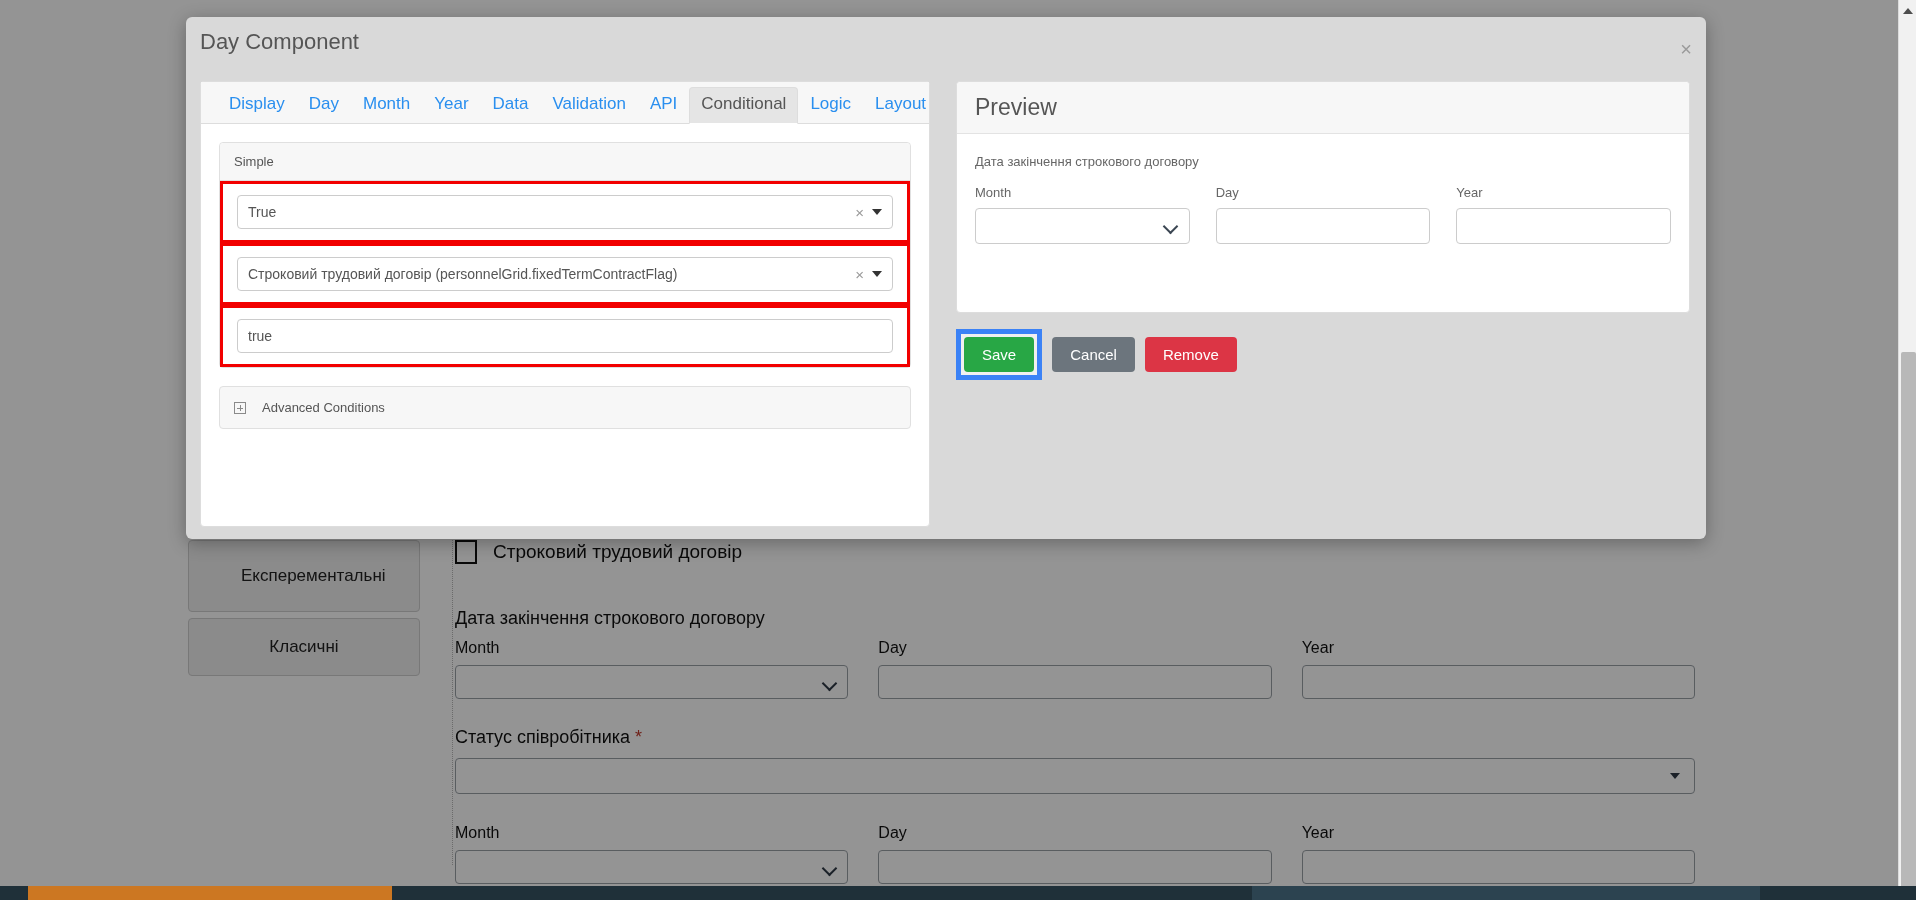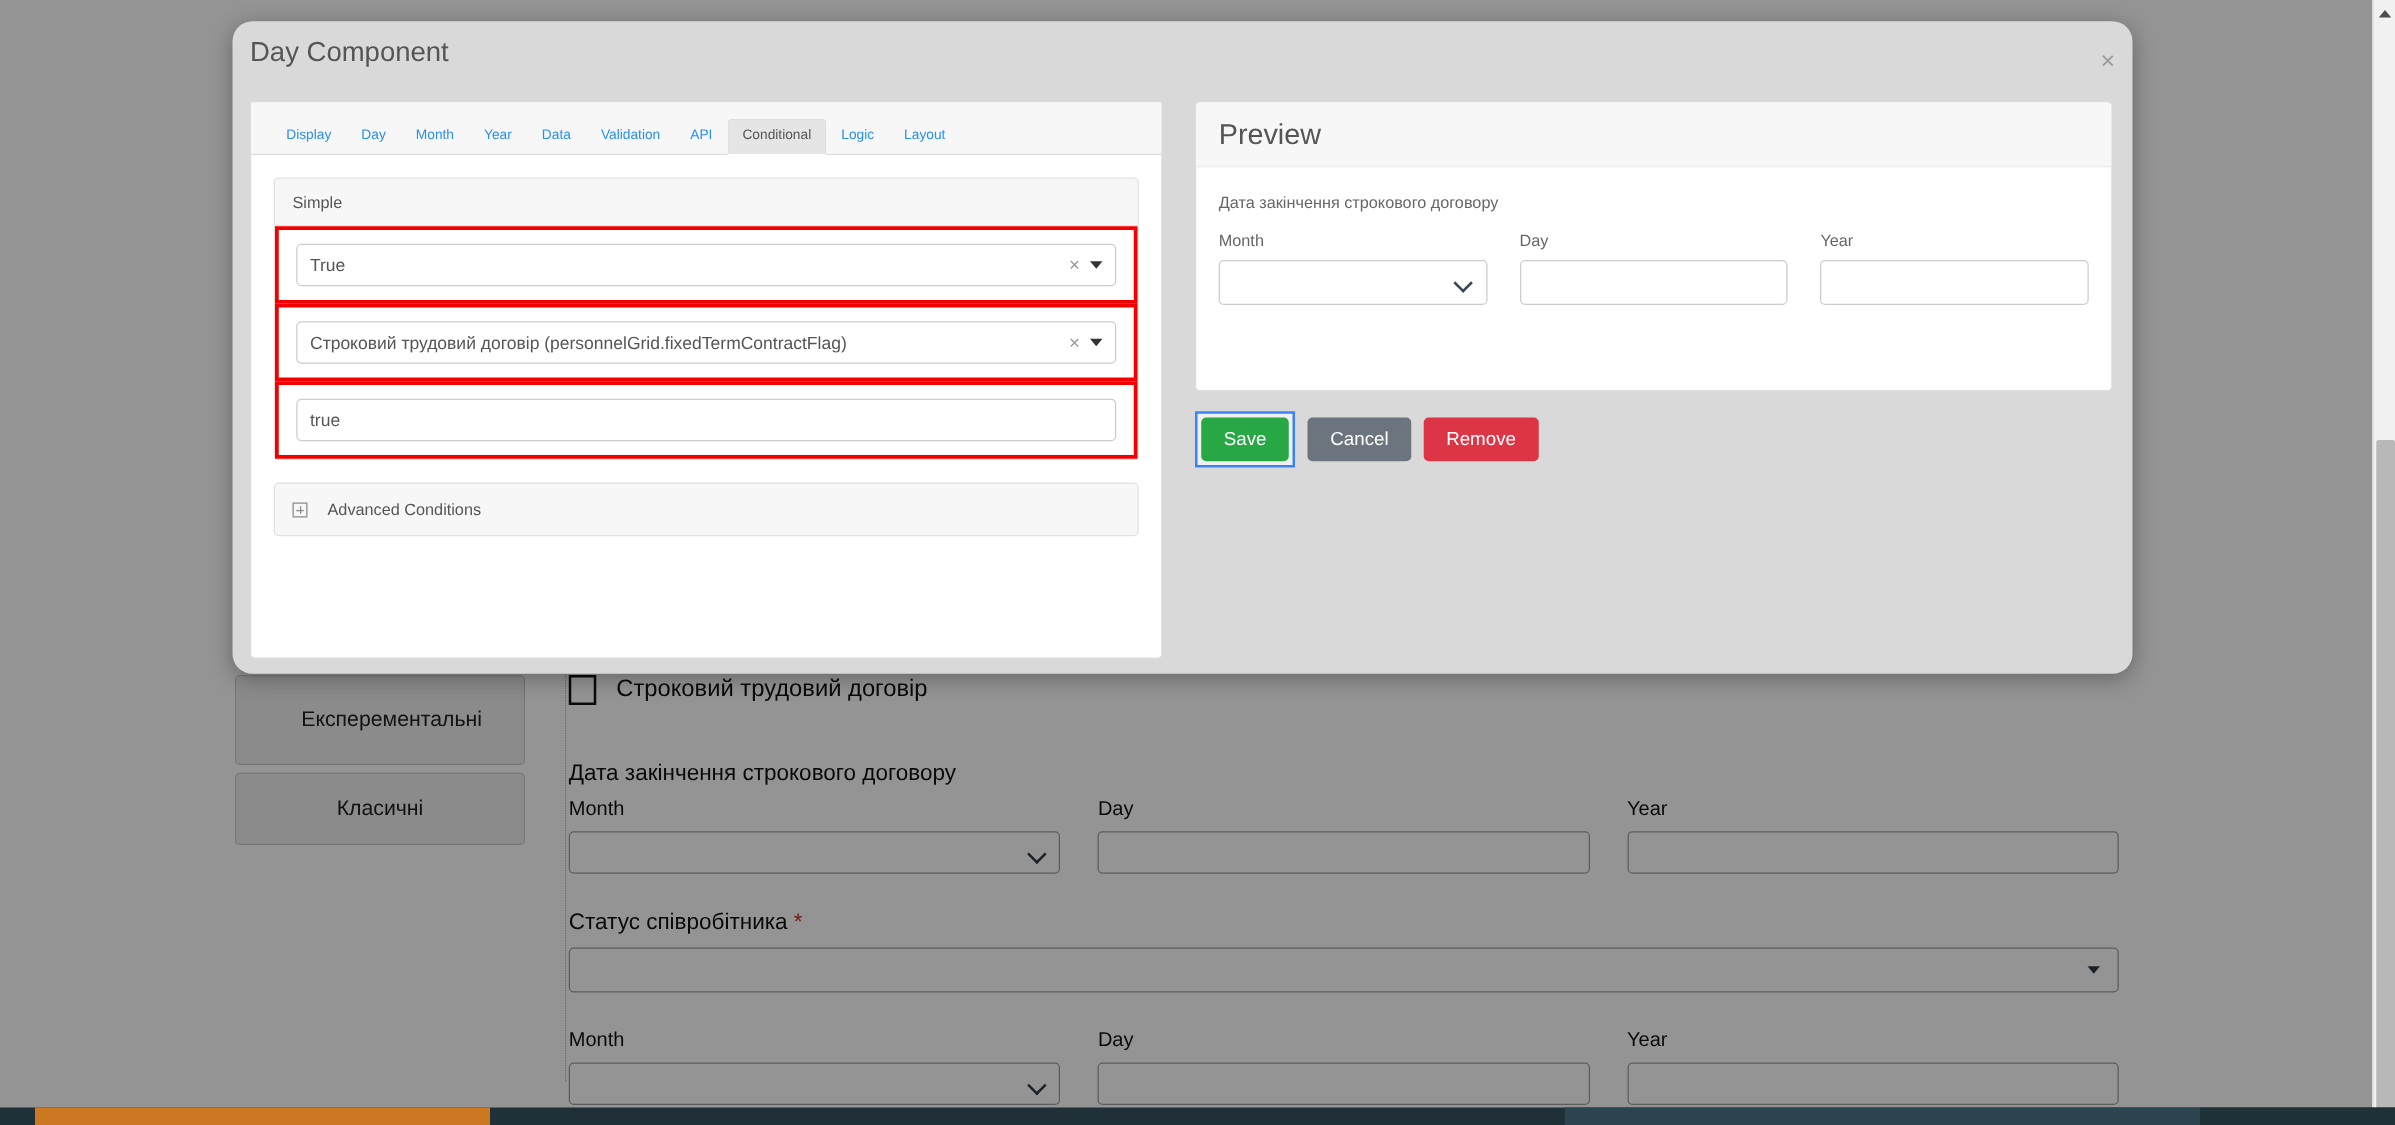--- a/index.html
+++ b/index.html
@@ -74,21 +74,21 @@
   
   .scrollbar { position: absolute; right: 0; top: 0; width: 18px; height: 888px; background: #f1f1f1; border-left: 1px solid #dcdcdc; }
   .sb-arrow { position: absolute; left: 0; width: 18px; height: 18px; display: flex; align-items: center; justify-content: center; }
   .sb-arrow.up { top: 2px; }
   .sb-arrow.up i { width: 0; height: 0; border-left: 5px solid transparent; border-right: 5px solid transparent; border-bottom: 6px solid #4d4d4d; display: block; }
   .sb-thumb { position: absolute; left: 2px; top: 352px; width: 15px; height: 540px; background: #b8b8b8; border-radius: 2px; }
 
   
   .modal {
     position: absolute; left: 186px; top: 17px; width: 1520px; height: 522px;
-    background: #d9d9d9; border-radius: 16px;
+    background: #d9d9d9; border-radius: 6px;
     box-shadow: 0 4px 18px rgba(0,0,0,0.30);
   }
   .modal-header { position: relative; height: 44px; }
   .modal-title {
     position: absolute; left: 14px; top: 12px;
     font-size: 22px; color: #555; font-weight: 400;
   }
   .help-link {
     position: absolute; right: 56px; top: 36px;
     font-size: 13px; color: #1a8cff; text-decoration: none;
@@ -108,21 +108,21 @@
   
   .settings-panel {
     position: absolute; left: 14px; top: 20px; width: 730px; height: 446px;
     background: #ffffff; border: 1px solid #ddd; border-radius: 4px;
   }
   .tabbar {
     height: 42px; background: #f7f7f7; border-bottom: 1px solid #ddd;
     display: flex; align-items: flex-end; padding: 0 16px; position: relative;
   }
   .tab {
-    font-size: 11px; color: #2a8fef; padding: 6px 11px 9px 11px;
+    font-size: 17px; color: #2a8fef; padding: 6px 11px 9px 11px;
     cursor: pointer; position: relative; top: 1px; border: 1px solid transparent;
     border-radius: 4px 4px 0 0; white-space: nowrap;
   }
   .tab.active {
     background: #e5e5e5; color: #555; border-color: #ddd; border-bottom-color: #ffffff;
   }
 
   .panel-inner { padding: 18px; }
   .simple-card { border: 1px solid #e0e0e0; border-radius: 4px; background: #fff; }
   .simple-head {
@@ -183,21 +183,21 @@
     width: 9px; height: 9px; border-right: 2px solid #3b4653; border-bottom: 2px solid #3b4653;
     transform: rotate(45deg);
   }
 
   
   .actions { position: absolute; left: 770px; top: 268px; display: flex; align-items: center; gap: 10px; }
   .btn { border: none; border-radius: 4px; color: #fff; font-size: 15px; padding: 9px 18px; cursor: pointer; font-family: "Liberation Sans", sans-serif; }
   .btn-save { background: #28a745; }
   .btn-cancel { background: #6c757d; }
   .btn-remove { background: #dc3545; }
-  .save-wrap { border: 2px solid #3b82f6; padding: 3px; display: inline-block; background: #f0f0f0; }
+  .save-wrap { border: 5px solid #3b82f6; padding: 3px; display: inline-block; background: #f0f0f0; }
 </style>
 </head>
 <body>
 
 <div id="root">
 
   <div class="bg-page">
 
     <div class="bg-sidebar">
       <div class="bg-side-btn exp">

